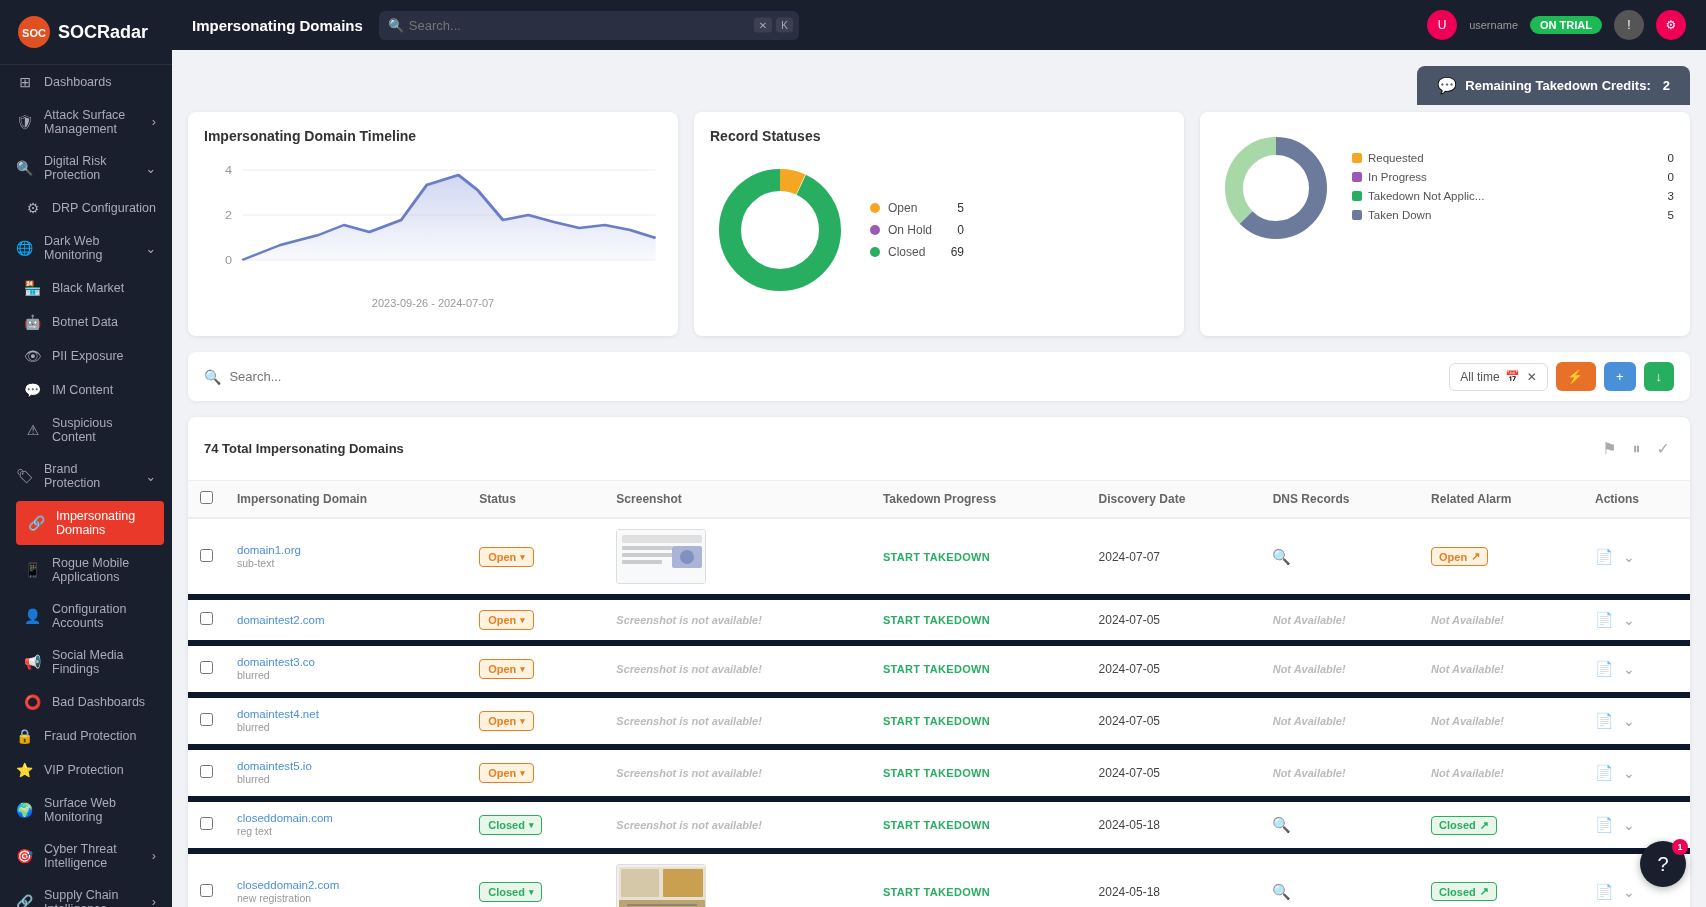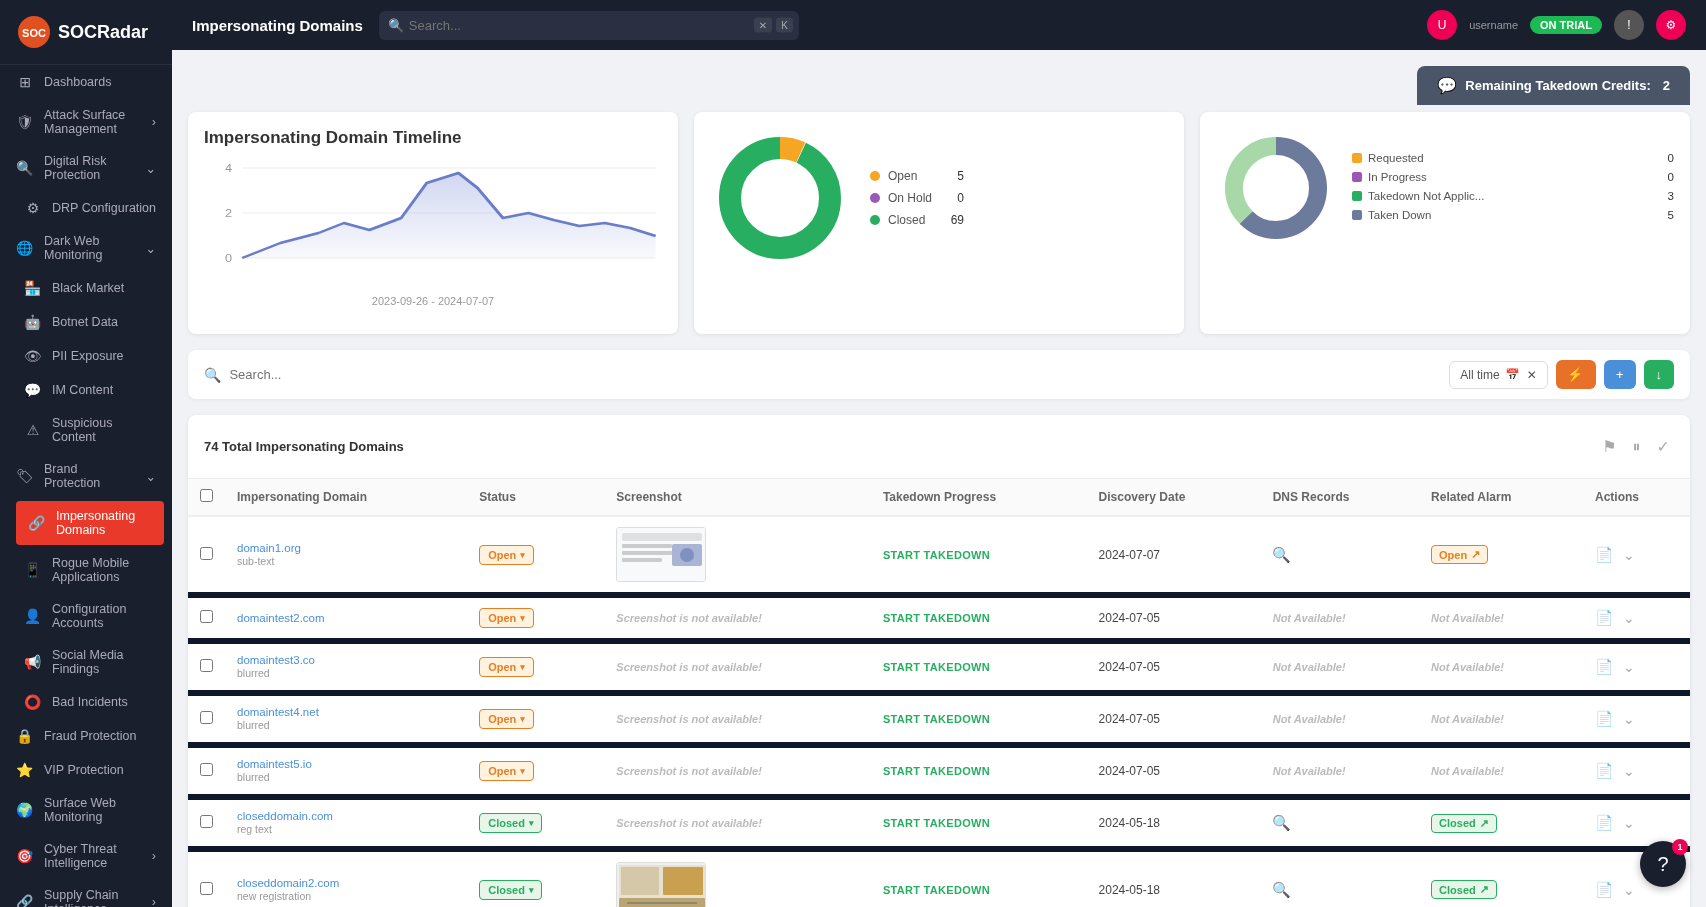--- a/index.html
+++ b/index.html
@@ -37,21 +37,21 @@
     .main-wrap { display: flex; flex-direction: column; flex: 1; overflow: hidden; }
     .main-content { flex: 1; overflow-y: auto; padding: 16px; background: #f0f2f5; }
 
     
     .credits-banner { background: #4a5568; color: white; border-radius: 8px 8px 0 0; padding: 10px 20px; display: flex; align-items: center; gap: 8px; justify-content: flex-end; margin-bottom: -1px; font-size: 13px; font-weight: 600; }
     .credits-icon { font-size: 16px; }
 
     
     .charts-row { display: grid; grid-template-columns: 1fr 1fr 1fr; gap: 16px; margin-bottom: 16px; }
     .chart-card { background: white; border-radius: 8px; padding: 16px; box-shadow: 0 1px 4px rgba(0,0,0,0.08); }
-    .chart-title { font-size: 17px; font-weight: 600; color: #333; margin-bottom: 10px; }
+    .chart-title { font-size: 14px; font-weight: 600; color: #333; margin-bottom: 16px; }
 
     
     .timeline-chart { height: 160px; position: relative; }
     .timeline-svg { width: 100%; height: 130px; }
     .chart-date { text-align: center; font-size: 11px; color: #999; margin-top: 4px; }
     .y-label { font-size: 10px; fill: #999; }
 
     
     .donut-section { display: flex; align-items: center; gap: 20px; }
     .donut-wrap { position: relative; width: 140px; height: 140px; flex-shrink: 0; }
@@ -198,21 +198,21 @@
     <div class="nav-item">
       <span class="nav-icon">👤</span>
       <span>Configuration Accounts</span>
     </div>
     <div class="nav-item">
       <span class="nav-icon">📢</span>
       <span>Social Media Findings</span>
     </div>
     <div class="nav-item">
       <span class="nav-icon">⭕</span>
-      <span>Bad Incidents</span>
+      <span>Bad Dashboards</span>
     </div>
   </div>
 
   <div class="nav-item">
     <span class="nav-icon">🔒</span>
     <span>Fraud Protection</span>
   </div>
   <div class="nav-item">
     <span class="nav-icon">⭐</span>
     <span>VIP Protection</span>
@@ -294,20 +294,21 @@
 
             <path d="M30,100 L60,85 L90,75 L110,65 L130,72 L155,60 L175,25 L200,15 L215,30 L235,60 L255,55 L275,62 L295,68 L315,65 L335,70 L355,78 L355,100 Z" fill="url(#lineGrad)"></path>
 
             <polyline points="30,100 60,85 90,75 110,65 130,72 155,60 175,25 200,15 215,30 235,60 255,55 275,62 295,68 315,65 335,70 355,78" fill="none" stroke="#6a7dc8" stroke-width="2.5" stroke-linejoin="round"></polyline>
           </svg>
           <div class="chart-date">2023-09-26 - 2024-07-07</div>
         </div>
       </div>
 
       <div class="chart-card">
+        <div class="chart-title">Record Statuses</div>
         <div class="donut-section">
           <div class="donut-wrap">
             <svg class="donut-svg" viewBox="0 0 140 140">
 
               <circle cx="70" cy="70" r="50" fill="none" stroke="#27ae60" stroke-width="22" stroke-dasharray="292.2 314.16" stroke-dashoffset="-21.95" transform="rotate(-90 70 70)"></circle>
 
               <circle cx="70" cy="70" r="50" fill="none" stroke="#f5a623" stroke-width="22" stroke-dasharray="21.36 314.16" stroke-dashoffset="0" transform="rotate(-90 70 70)"></circle>
             </svg>
           </div>
           <div class="legend">

